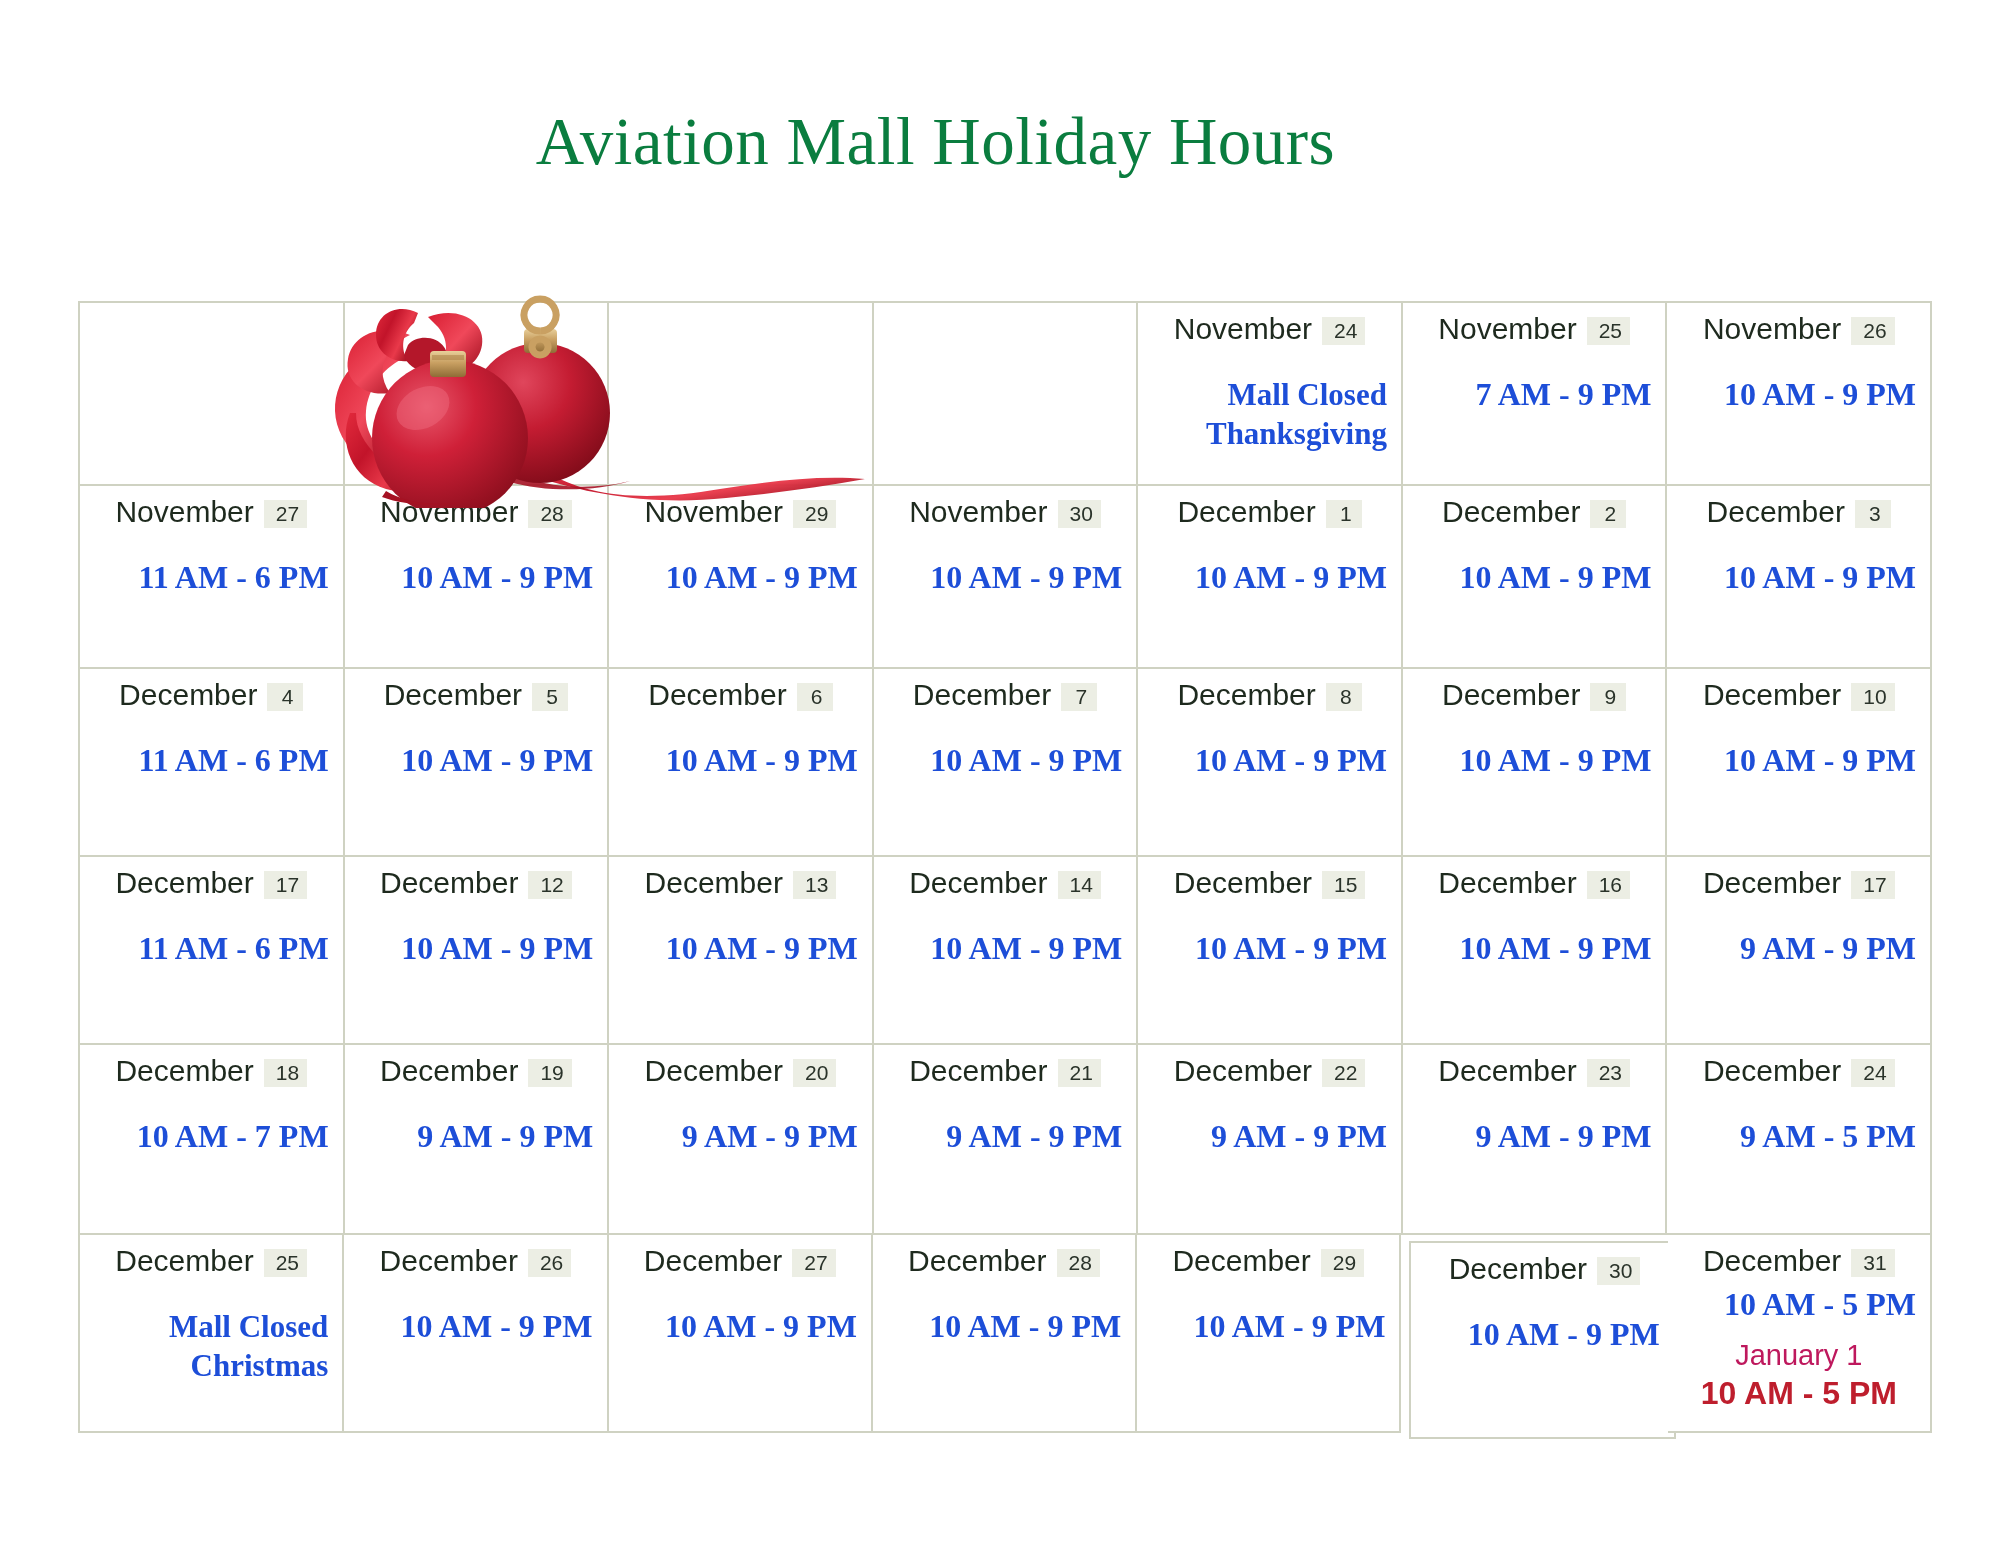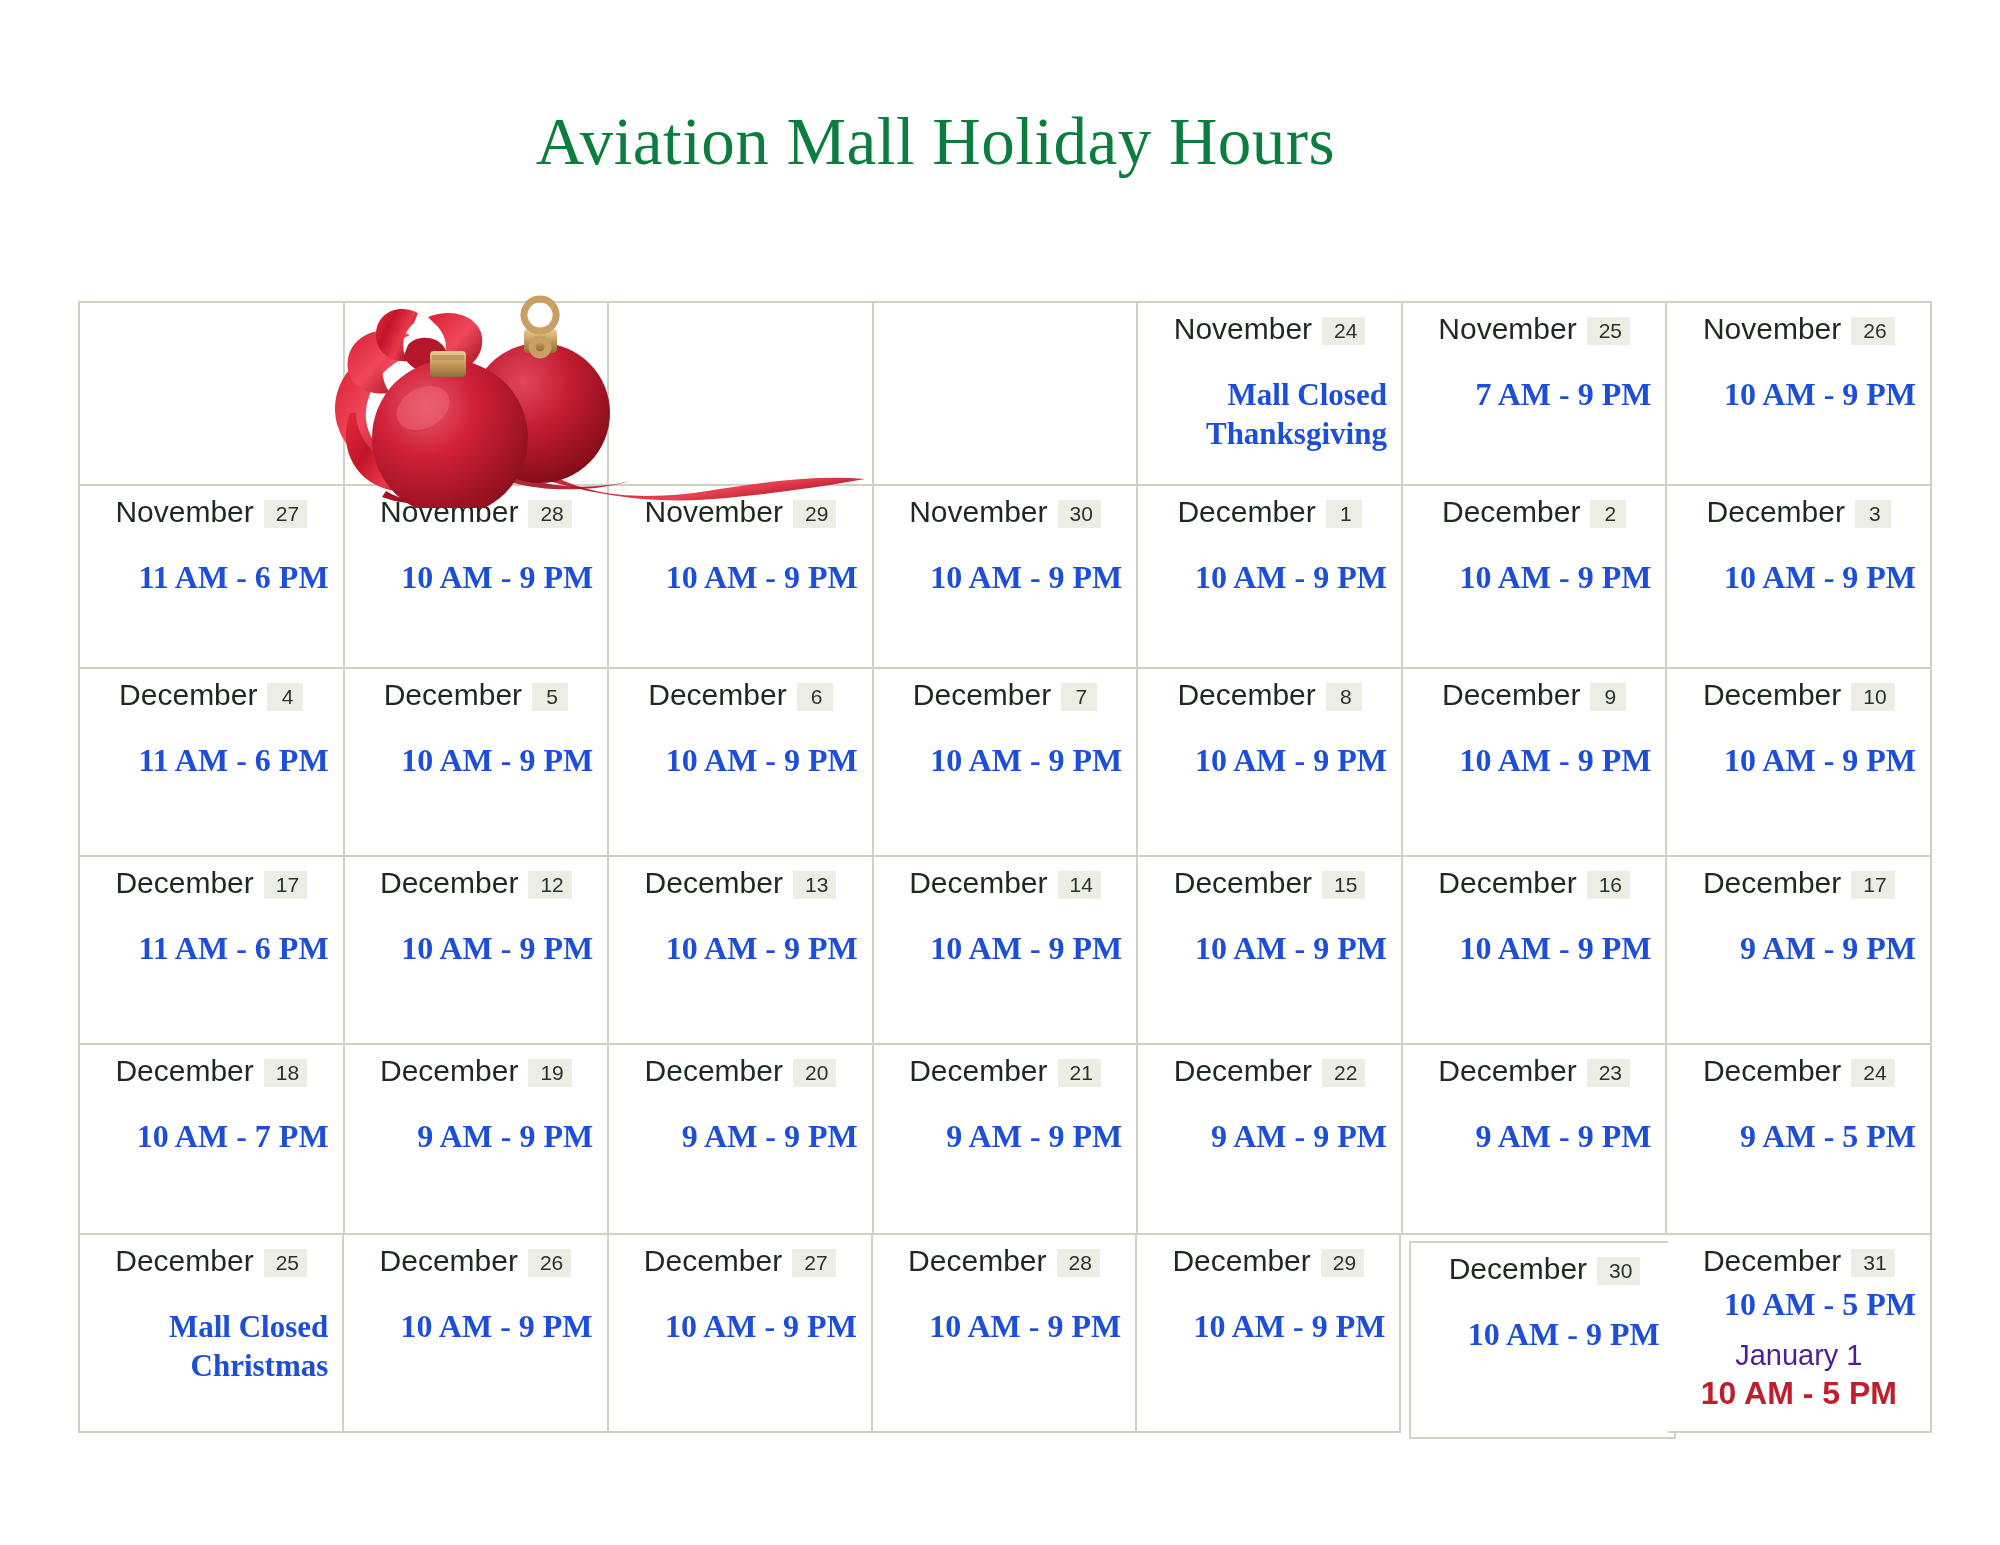--- a/index.html
+++ b/index.html
@@ -126,21 +126,21 @@
     line-height: 1.28;
     white-space: normal;
   }
   .hours.tight { margin-top: 22px; }
 
   .extra-label {
     margin-top: 16px;
     text-align: center;
     font-family: "Liberation Sans", sans-serif;
     font-size: 29px;
-    color: #4c1d95;
+    color: #be185d;
     line-height: 1.1;
   }
   .extra-hours {
     margin-top: 4px;
     text-align: center;
     font-family: "Liberation Sans", sans-serif;
     font-weight: bold;
     font-size: 32px;
     color: #be1e2d;
     line-height: 1.15;

